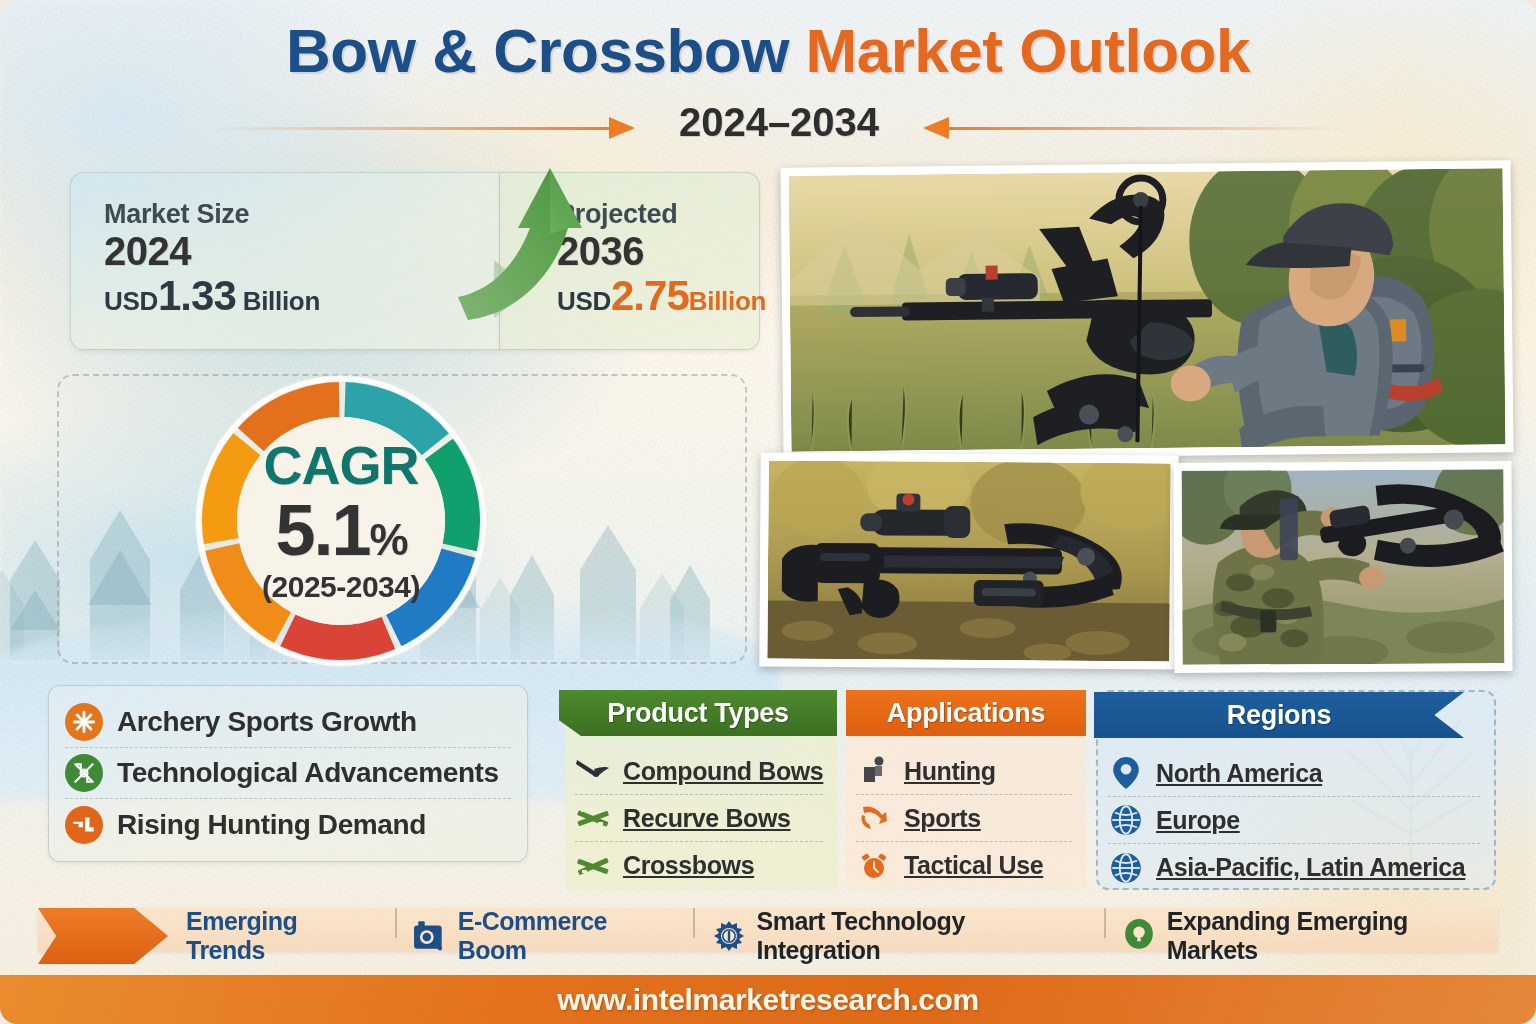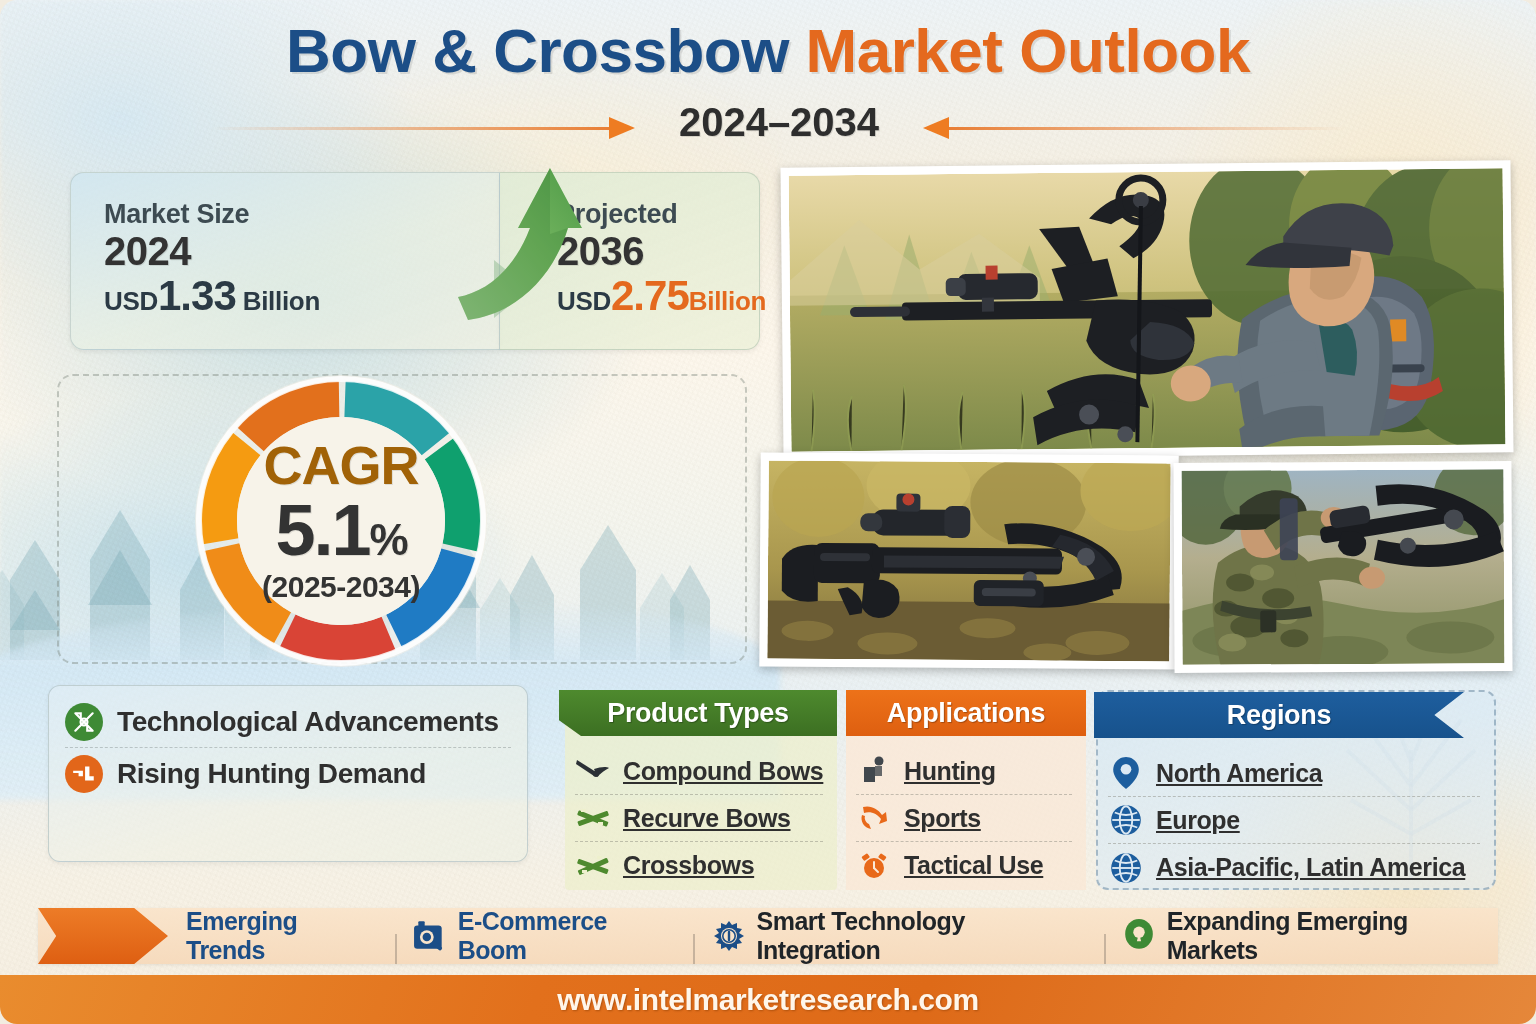--- a/index.html
+++ b/index.html
@@ -119,21 +119,21 @@
   .donut-zone{
     position:absolute; left:57px; top:374px; width:690px; height:290px;
     border:2px dashed rgba(120,130,120,.40); border-radius:16px;
   }
   .donut{ position:absolute; left:176px; top:366px; width:330px; height:310px; }
   .donut-text{
     position:absolute; left:176px; top:366px; width:330px; height:310px;
     display:flex; flex-direction:column; align-items:center; justify-content:center;
     text-align:center; pointer-events:none;
   }
-  .d-cagr{ font-size:54px; font-weight:700; color:#a16207; letter-spacing:-1px; line-height:1;
+  .d-cagr{ font-size:54px; font-weight:700; color:#0f766e; letter-spacing:-1px; line-height:1;
     text-shadow:1px 1px 0 rgba(0,0,0,.10); }
   .d-pct{ font-size:72px; font-weight:700; color:#333; letter-spacing:-2px; line-height:1.02; margin-top:2px;
     text-shadow:1px 1px 0 rgba(0,0,0,.10);}
   .d-pct .sm{ font-size:44px; }
   .d-range{ font-size:30px; font-weight:700; color:#333; letter-spacing:-.5px; margin-top:2px; }
 
   
   .drivers{
     position:absolute; left:48px; top:685px; width:480px; height:177px;
     background:linear-gradient(160deg, rgba(226,238,245,.62), rgba(240,241,228,.56) 60%, rgba(236,240,226,.52));
@@ -177,23 +177,23 @@
   #panel-regions{ left:1096px; width:400px; height:200px;
     background:linear-gradient(160deg, rgba(214,232,243,.72), rgba(224,236,244,.58));
     border:2px dashed rgba(110,140,165,.55); border-radius:12px; }
   #panel-regions .ribbon{
     background:linear-gradient(180deg,#1E5E9E,#17528C);
     width:370px; left:-4px;
     clip-path:polygon(0 0,100% 0,92% 50%,100% 100%,0 100%); }
 
   
   .trends{
-    position:absolute; left:38px; top:908px; width:1460px; height:56px;
+    position:absolute; left:38px; top:908px; width:1460px; height:44px;
     background:linear-gradient(180deg, rgba(250,228,202,.92), rgba(246,217,186,.92));
-    display:flex; align-items:flex-end;
+    display:flex; align-items:flex-start;
     box-shadow:0 1px 3px rgba(0,0,0,.08);
   }
   .tr-arrow{ position:absolute; left:0; top:0; width:130px; height:56px;
     background:linear-gradient(180deg,#ED7C27,#DE5F12);
     clip-path:polygon(0 0, 74% 0, 100% 50%, 74% 100%, 0 100%, 14% 50%); }
   .tr-item{ display:flex; align-items:center; height:56px; }
   .tr-lbl{ font-size:25px; font-weight:700; letter-spacing:-.5px; color:#1F2428; }
   .tr-lbl.navy{ color:#1C4E87; }
   .tr-sep{ width:2px; height:30px; background:rgba(120,110,100,.38); margin:0 16px; }
   .tr-ico{ width:36px; height:34px; margin-right:10px; display:flex; align-items:center; justify-content:center; }
@@ -341,20 +341,34 @@
   <div class="donut-text">
     <div class="d-cagr">CAGR</div>
     <div class="d-pct">
       <span>5.1</span><span class="sm">%</span>
     </div>
     <div class="d-range">(2025-2034)</div>
   </div>
 
   <div class="drivers">
 
+    <div class="drow">
+      <div class="dico" style="background:#E4751D">
+        <svg width="26" height="26" viewBox="0 0 24 24" fill="#fff">
+          <g stroke="#fff" stroke-width="2.6" stroke-linecap="round">
+            <line x1="12" y1="3" x2="12" y2="21"></line>
+            <line x1="3" y1="12" x2="21" y2="12"></line>
+            <line x1="5.6" y1="5.6" x2="18.4" y2="18.4"></line>
+            <line x1="18.4" y1="5.6" x2="5.6" y2="18.4"></line>
+          </g>
+          <circle cx="12" cy="12" r="2.6" fill="#fff"></circle>
+        </svg>
+      </div>
+      <div class="dtxt">Archery Sports Growth</div>
+    </div>
 
     <div class="drow">
       <div class="dico" style="background:#3E8A35">
         <svg width="26" height="26" viewBox="0 0 24 24" fill="none" stroke="#fff" stroke-width="2" stroke-linecap="round">
           <path d="M4 20 L20 4"></path>
             <path d="M20 20 L4 4"></path>
           <circle cx="12" cy="12" r="3.2" fill="none"></circle>
           <path d="M5 4 L9 4 L9 8"></path>
             <path d="M19 20 L15 20 L15 16"></path>
         </svg>

